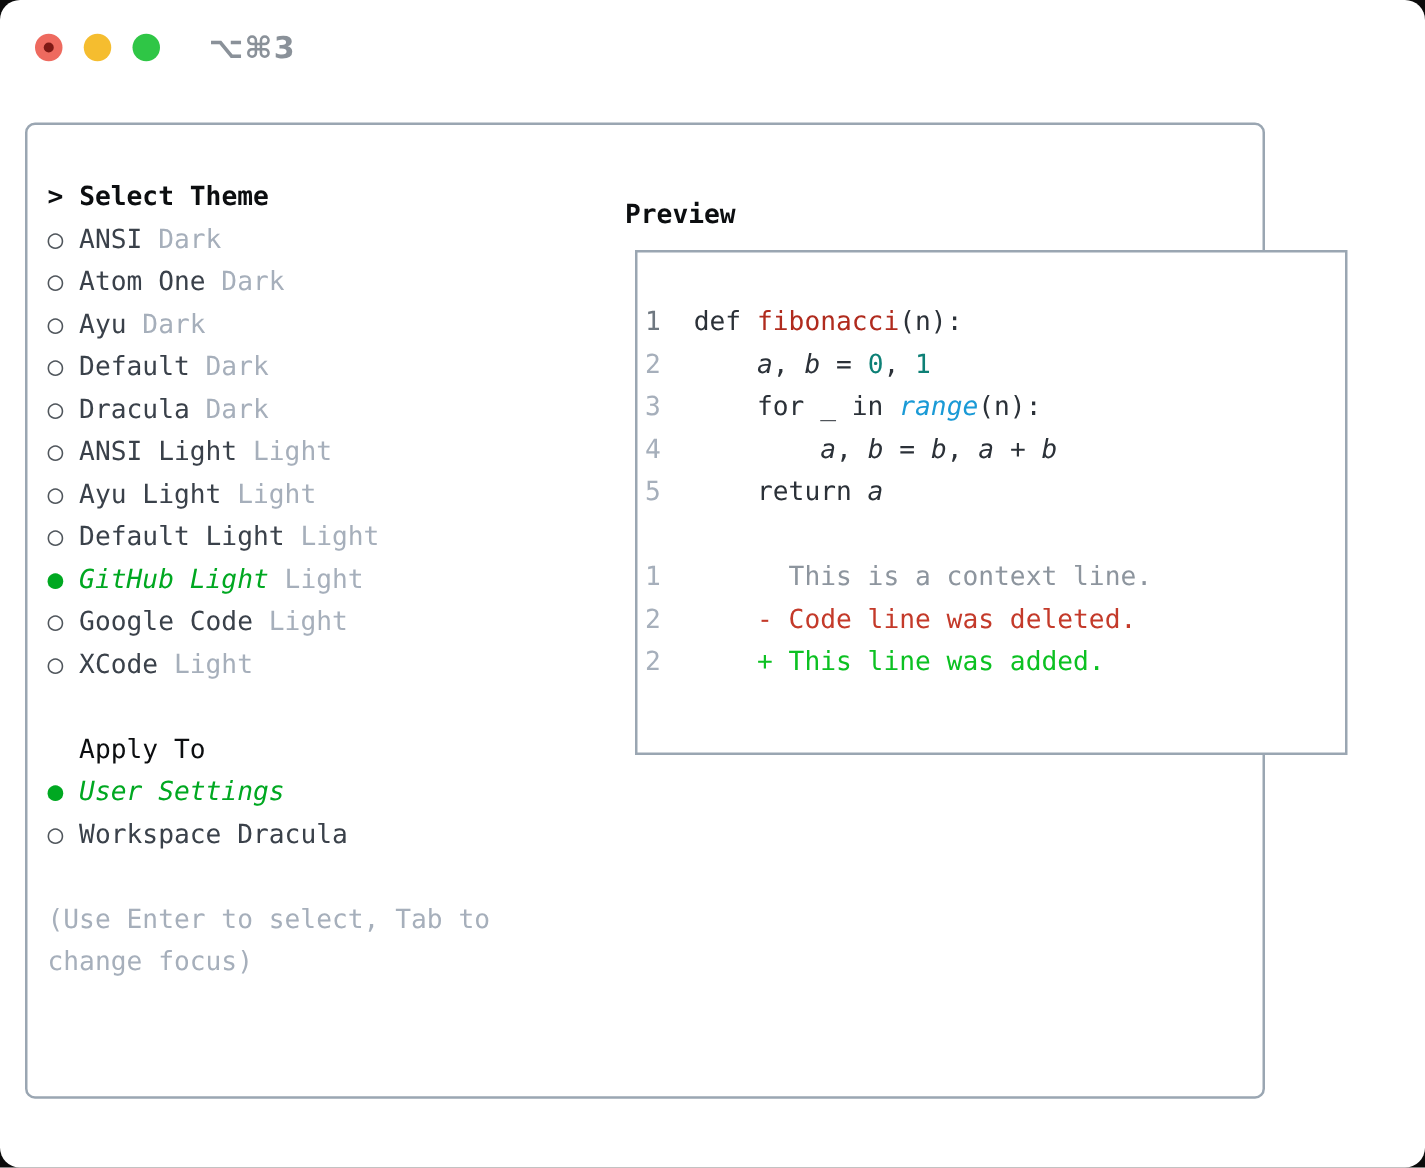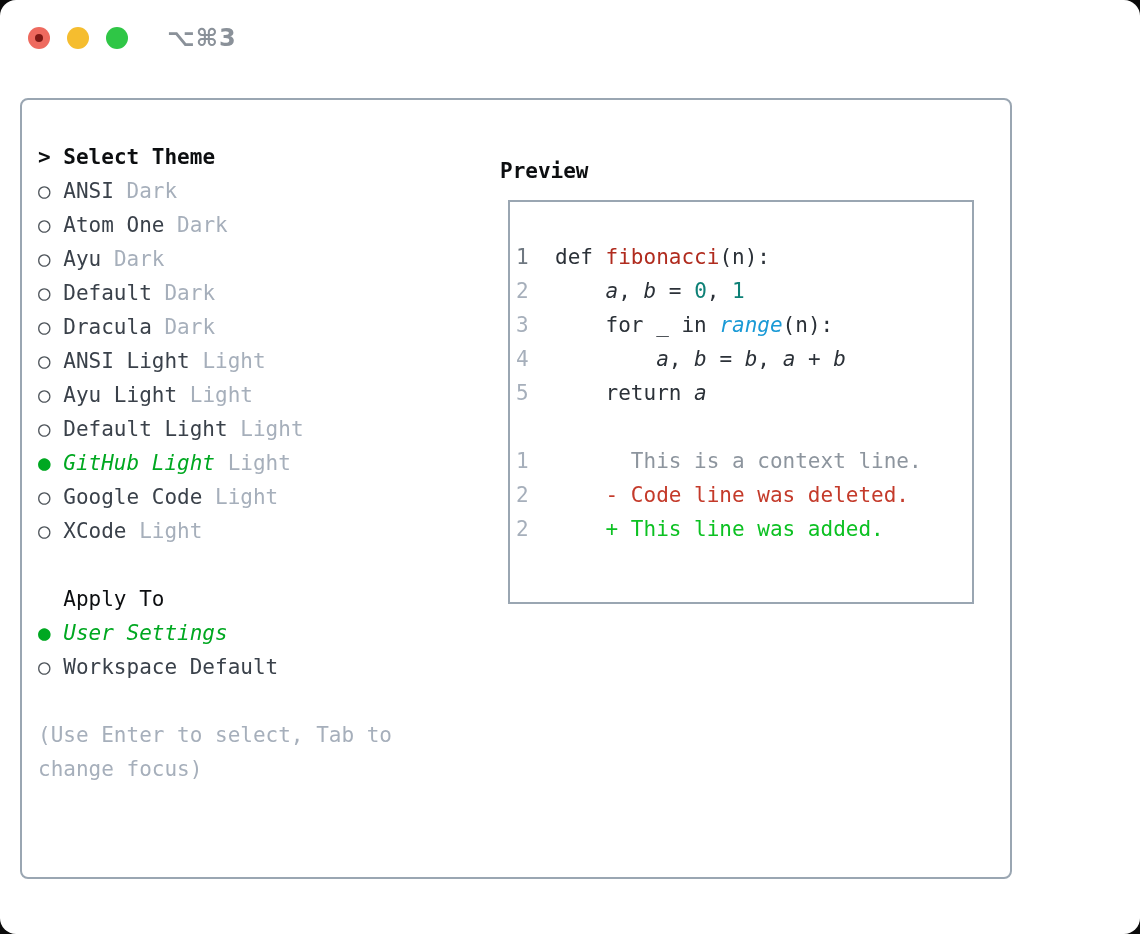--- a/index.html
+++ b/index.html
@@ -45,21 +45,21 @@
   .marker{color:var(--marker-gray);}
   .marker.sel{color:var(--accent-green);}
   .item{cursor:pointer;}
   .item .name{color:var(--text-dark);}
   .item .name.sel{color:var(--accent-green);font-style:italic;}
   .item .variant{color:var(--muted-gray);}
   .help-line{color:var(--muted-gray);}
   
   .right-col{position:absolute;left:478px;top:40px;margin-top:14px;}
   .preview-box{
-    position:absolute;left:486px;top:100px;width:466px;height:404px;
+    position:absolute;left:486px;top:100px;width:570px;height:404px;
     box-sizing:border-box;border:2px solid var(--border-gray);
     background:#ffffff;overflow:hidden;
   }
   .preview-lines{padding:38px 0 0 6px;}
   .ln{display:inline-block;width:39px;white-space:pre;}
   .ln-light{color:var(--muted-gray);}
   .ln-dark{color:var(--line-number-dark);}
   .seg-plain{color:var(--code-dark);}
   .seg-func{color:var(--func-red);}
   .seg-var{color:var(--code-dark);font-style:italic;}
@@ -101,21 +101,21 @@
           <div class="row item"><span class="marker">○</span><span class="name"> Google Code</span><span class="variant"> Light</span></div>
           <div class="row item"><span class="marker">○</span><span class="name"> XCode</span><span class="variant"> Light</span></div>
         </div>
 
       <div class="row">&nbsp;</div>
 
       <div class="row"><span class="apply-title">Apply To</span></div>
 
       <div id="apply-list">
           <div class="row item"><span class="marker sel">●</span><span class="name sel"> User Settings</span></div>
-          <div class="row item"><span class="marker">○</span><span class="name"> Workspace Default</span></div>
+          <div class="row item"><span class="marker">○</span><span class="name"> Workspace Dracula</span></div>
         </div>
 
       <div class="row">&nbsp;</div>
 
       <div>
         <div class="row help-line">(Use Enter to select, Tab to</div>
         <div class="row help-line">change focus)</div>
       </div>
     </div>
 

